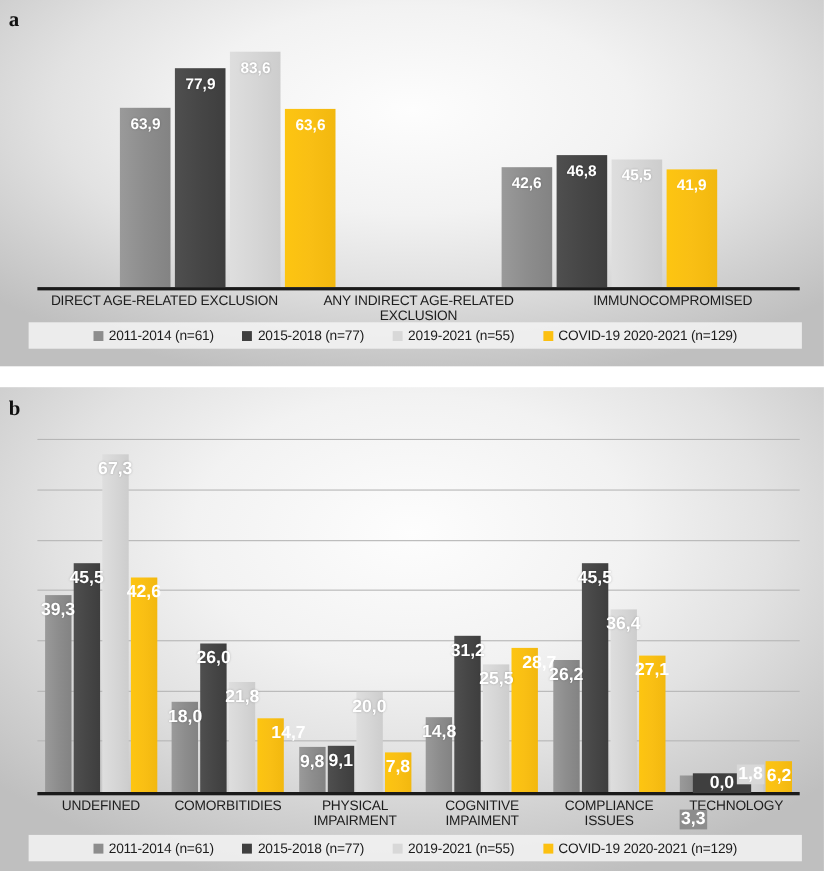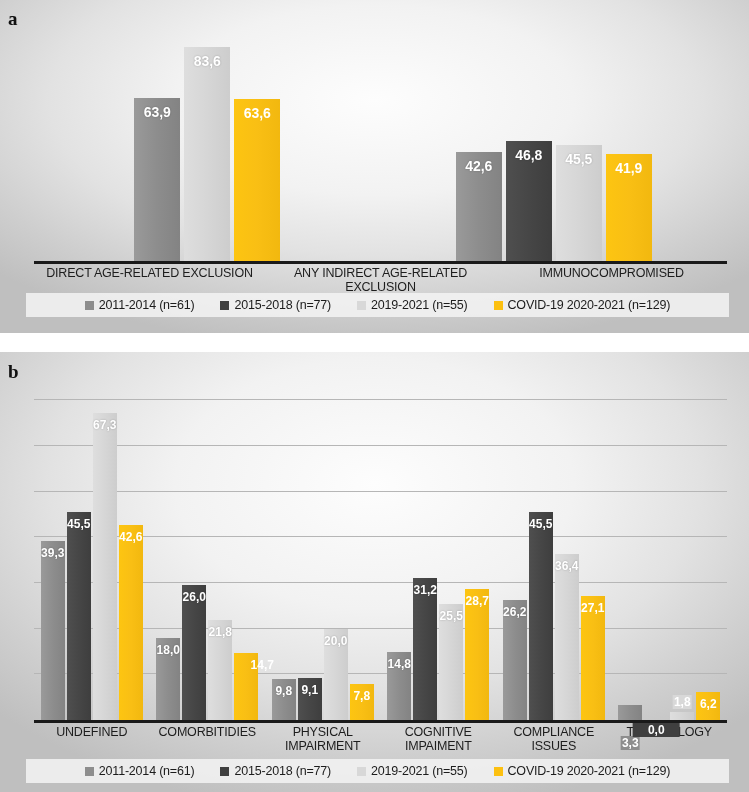--- a/index.html
+++ b/index.html
@@ -93,21 +93,21 @@
     position:absolute;
     left:50%;
     transform:translateX(-50%);
     color:#ffffff;
     font-weight:bold;
     white-space:nowrap;
     text-shadow:0 0 2px rgba(0,0,0,.25);
     z-index:12;
   }
   .panel-a .bar-label{font-size:14px;top:6px;}
-  .panel-b .bar-label{font-size:12px;top:5px;}
+  .panel-b .bar-label{font-size:16px;top:5px;}
   .bar.s3 .bar-label{text-shadow:none;color:#ffffff;}
 
   
   .bar-label.outside{top:-17px;color:#ffffff;}
 
   
   .cats{
     position:absolute;
     left:34px;right:22px;
     display:flex;
@@ -155,20 +155,25 @@
     <div class="gridlines" id="grid-a"></div>
     <div class="plot">
       <div class="groups" id="groups-a">
           <div class="group">
             <div class="bar-wrap">
               <div class="bar s0" title="2011-2014 (n=61) — ANY INDIRECT AGE-RELATED EXCLUSION: 63,9" style="height: 163.223px;">
                 <span class="bar-label">63,9</span>
               </div>
             </div>
             <div class="bar-wrap">
+              <div class="bar s1" title="2015-2018 (n=77) — ANY INDIRECT AGE-RELATED EXCLUSION: 77,9" style="height: 198.984px;">
+                <span class="bar-label">77,9</span>
+              </div>
+            </div>
+            <div class="bar-wrap">
               <div class="bar s2" title="2019-2021 (n=55) — ANY INDIRECT AGE-RELATED EXCLUSION: 83,6" style="height: 213.543px;">
                 <span class="bar-label">83,6</span>
               </div>
             </div>
             <div class="bar-wrap">
               <div class="bar s3" title="COVID-19 2020-2021 (n=129) — ANY INDIRECT AGE-RELATED EXCLUSION: 63,6" style="height: 162.457px;">
                 <span class="bar-label" style="color: rgb(255, 255, 255);">63,6</span>
               </div>
             </div>
           </div>
@@ -319,21 +324,21 @@
                 <span class="bar-label">31,2</span>
               </div>
             </div>
             <div class="bar-wrap">
               <div class="bar s2" title="2019-2021 (n=55) — COGNITIVE IMPAIMENT: 25,5" style="height: 116.473px;">
                 <span class="bar-label">25,5</span>
               </div>
             </div>
             <div class="bar-wrap">
               <div class="bar s3" title="COVID-19 2020-2021 (n=129) — COGNITIVE IMPAIMENT: 28,7" style="height: 131.089px;">
-                <span class="bar-label" style="color: rgb(255, 255, 255);">28,7</span>
+                <span class="bar-label" style="color: rgb(255, 255, 255); margin-left: 13px;">28,7</span>
               </div>
             </div>
           </div>
           <div class="group">
             <div class="bar-wrap">
               <div class="bar s0" title="2011-2014 (n=61) — COMPLIANCE ISSUES: 26,2" style="height: 119.67px;">
                 <span class="bar-label">26,2</span>
               </div>
             </div>
             <div class="bar-wrap">
@@ -353,21 +358,21 @@
             </div>
           </div>
           <div class="group">
             <div class="bar-wrap">
               <div class="bar s0" title="2011-2014 (n=61) — TECHNOLOGY: 3,3" style="height: 15.073px;">
                 <span class="bar-label outside" style="color: rgb(255, 255, 255); text-shadow: none; background: rgb(141, 141, 141); padding: 0px 1px; margin-top: 48px;">3,3</span>
               </div>
             </div>
             <div class="bar-wrap">
               <div class="bar s1" title="2015-2018 (n=77) — TECHNOLOGY: 0,0" style="height: 0px;">
-                <span class="bar-label outside" style="color: rgb(255, 255, 255); text-shadow: none; background: rgb(63, 63, 63); padding: 0px 15px; margin-top: 20px;">0,0</span>
+                <span class="bar-label outside" style="color: rgb(255, 255, 255); text-shadow: none; background: rgb(63, 63, 63); padding: 0px 15px;">0,0</span>
               </div>
             </div>
             <div class="bar-wrap">
               <div class="bar s2" title="2019-2021 (n=55) — TECHNOLOGY: 1,8" style="height: 8.22162px;">
                 <span class="bar-label outside" style="color: rgb(255, 255, 255); text-shadow: none; background: rgb(216, 216, 216); padding: 0px 1px;">1,8</span>
               </div>
             </div>
             <div class="bar-wrap">
               <div class="bar s3" title="COVID-19 2020-2021 (n=129) — TECHNOLOGY: 6,2" style="height: 28.3189px; padding-left: 24px;">
                 <span class="bar-label" style="color: rgb(255, 255, 255);">6,2</span>

